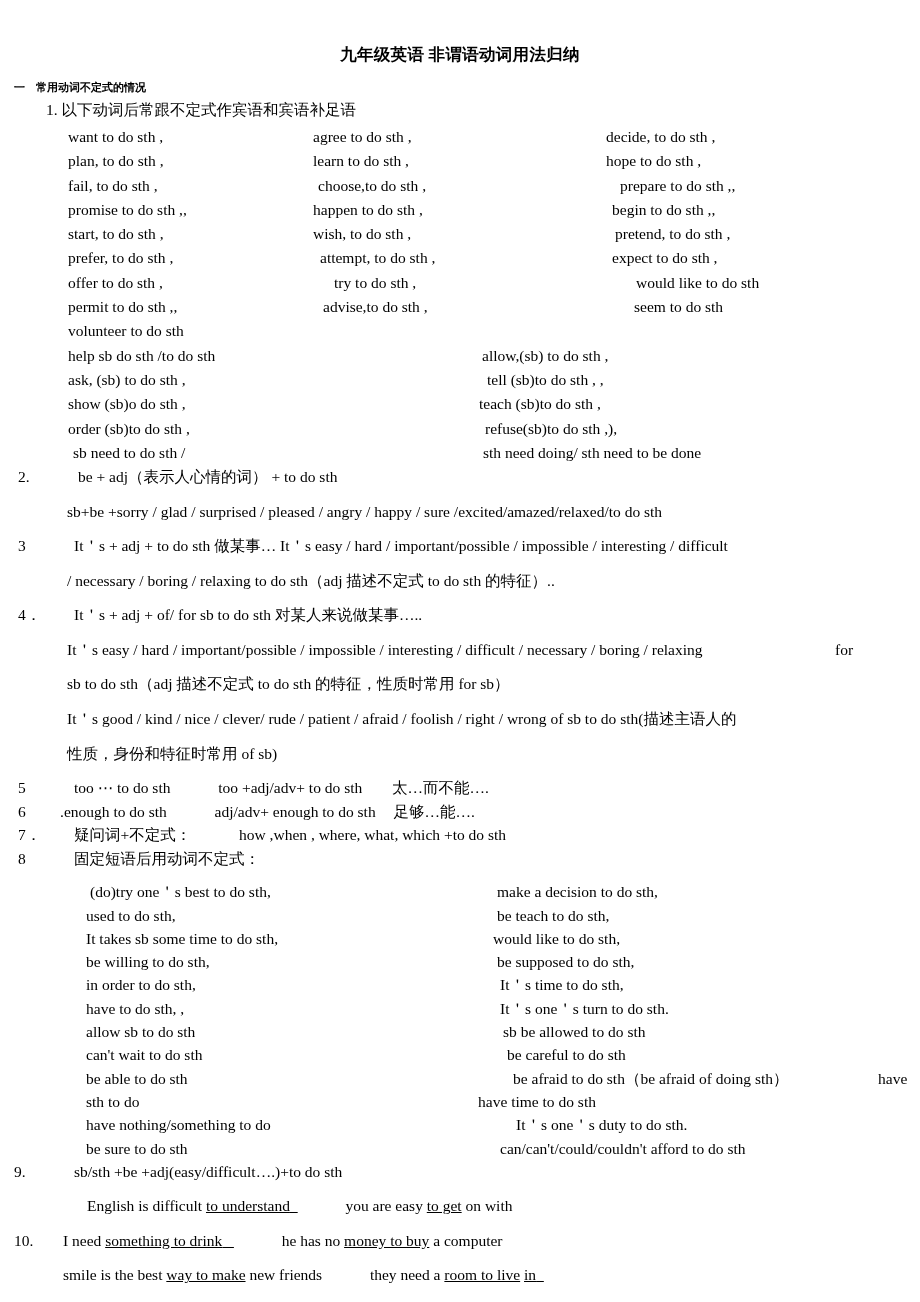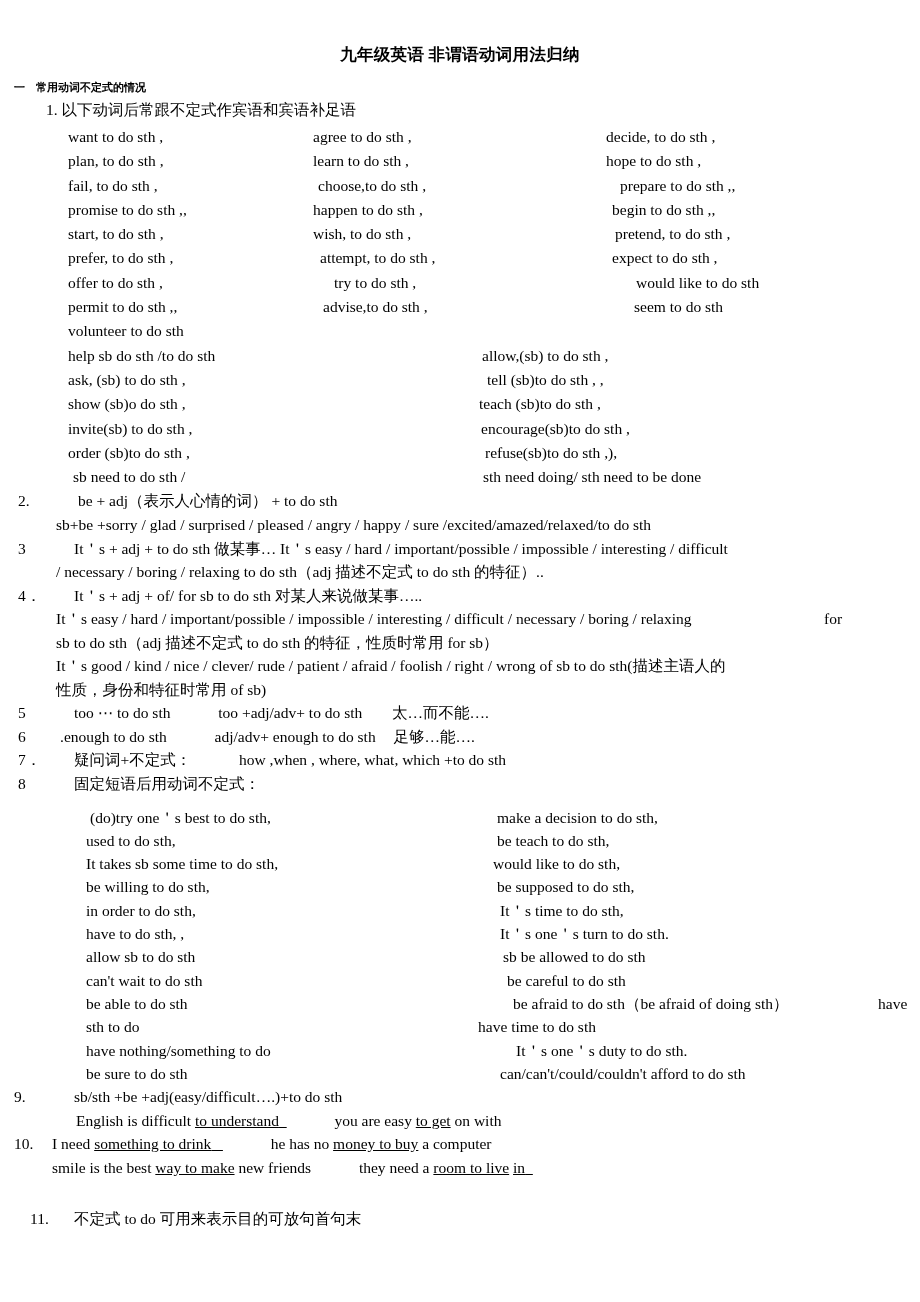--- a/index.html
+++ b/index.html
@@ -50,21 +50,21 @@
     line-height: 1.52;
   }
   .numline .num {
     position: absolute;
     left: 14px;
     top: 0;
   }
   .numline .num.n2 { left: 18px; }
   .cont {
     padding-left: 46px;
-    margin: 0;
+    margin: 11px;
     line-height: 1.52;
   }
   
   .grid3 {
     position: relative;
     margin: 0;
     padding-left: 0;
   }
   .grid3 .row {
     position: relative;
@@ -162,24 +162,20 @@
     </div>
     <div class="row">
       <span class="c1">ask, (sb) to do sth ,</span>
       <span class="c2" style="left:487px">tell (sb)to do sth , ,</span>
     </div>
     <div class="row">
       <span class="c1">show (sb)o do sth ,</span>
       <span class="c2" style="left:479px">teach (sb)to do sth ,</span>
     </div>
     <div class="row">
-      <span class="c1">invite(sb) to do sth ,</span>
-      <span class="c2" style="left:481px">encourage(sb)to do sth ,</span>
-    </div>
-    <div class="row">
       <span class="c1">order (sb)to do sth ,</span>
       <span class="c2" style="left:485px">refuse(sb)to do sth ,),</span>
     </div>
     <div class="row">
       <span class="c1" style="left:73px">sb need to do sth /</span>
       <span class="c2" style="left:483px">sth need doing/ sth need to be done</span>
     </div>
   </div>
 
   <div class="numline" style="padding-left:78px;">

